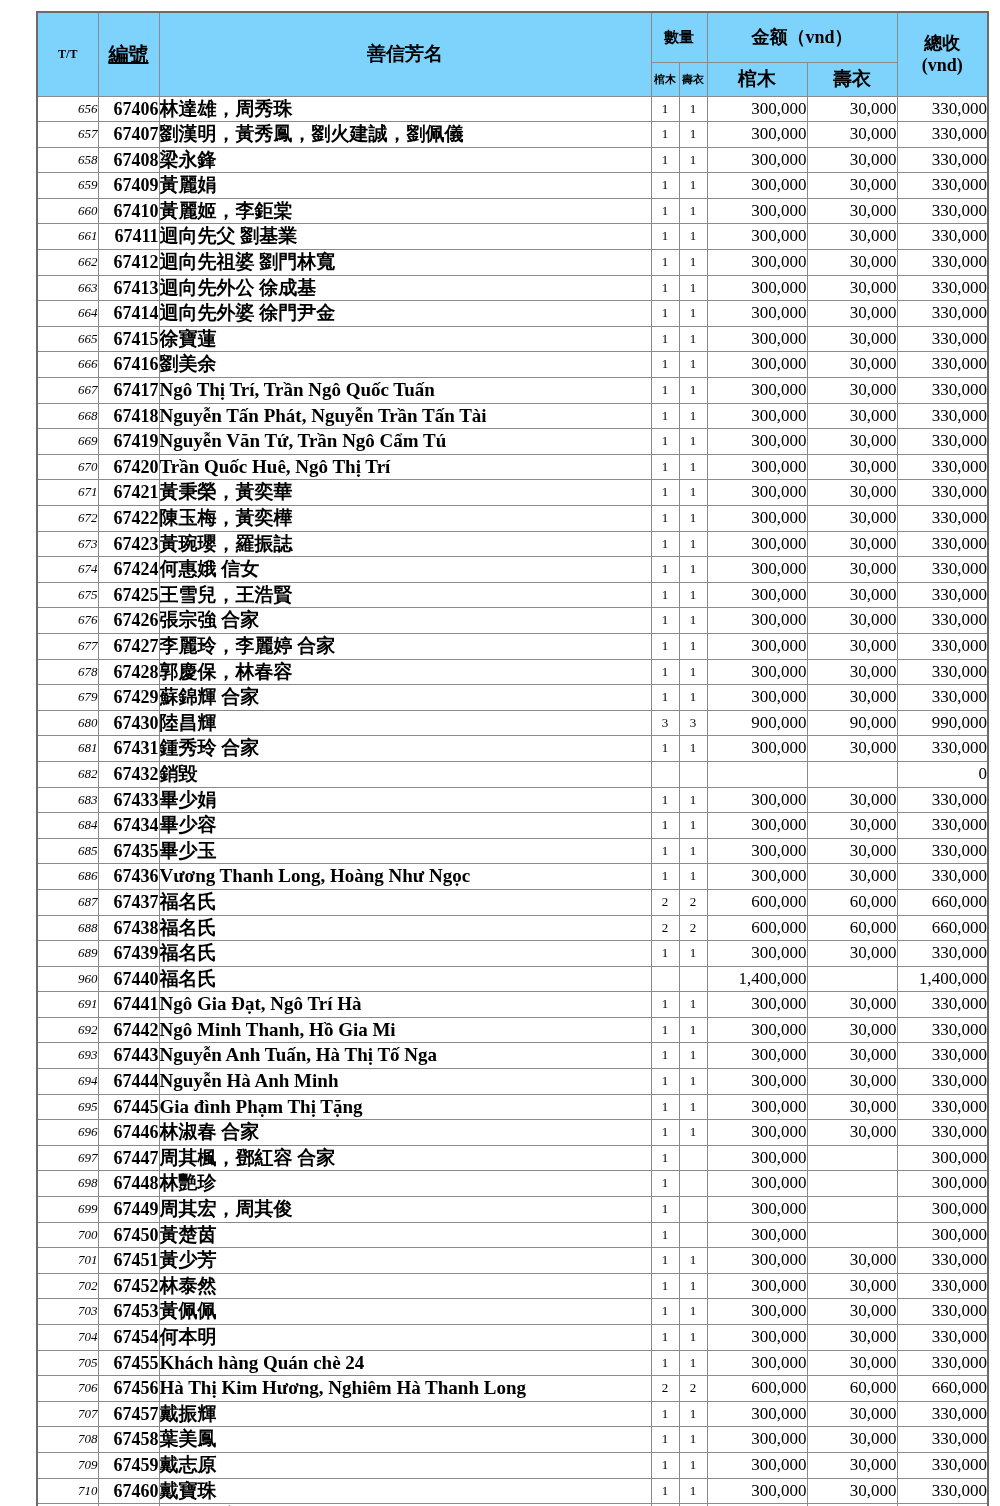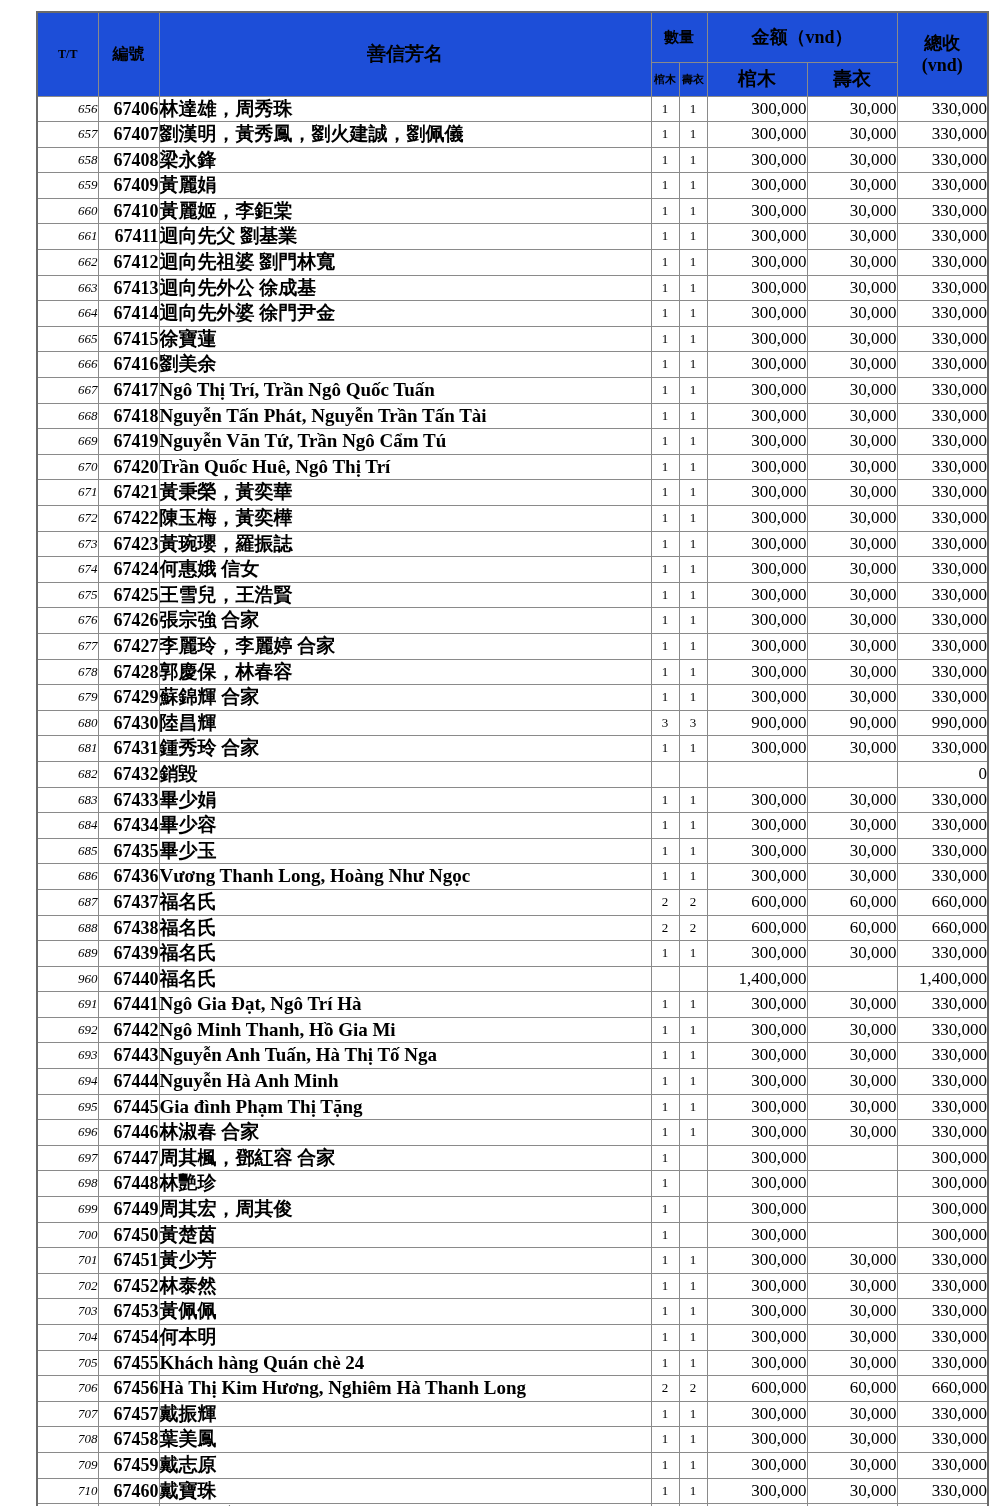--- a/index.html
+++ b/index.html
@@ -27,27 +27,27 @@
     border: 2px solid #6b6b6b;
   }
   table.ledger th, table.ledger td {
     border: 1px solid #8a8a8a;
     padding: 0;
     overflow: hidden;
     white-space: nowrap;
     vertical-align: middle;
   }
   thead th {
-    background: #1d4ed8;
+    background: #7dd3fc;
     font-weight: bold;
   }
   tr.hdr-top { height: 50px; }
   tr.hdr-sub { height: 34px; }
   th.h-tt      { font-size: 12px; margin-top: 48px; }
-  th.h-id      { font-size: 16px; }
+  th.h-id      { font-size: 20px; text-decoration: underline; }
   th.h-name    { font-size: 19px; }
   th.h-qty     { font-size: 15px; }
   th.h-qty-sub { font-size: 11px; }
   th.h-amt     { font-size: 18px; }
   th.h-amt-sub { font-size: 19px; }
   th.h-total   { font-size: 18px; line-height: 1.25; }
   tbody tr { height: 24.6px; }
   tbody td { line-height: 24.6px; }
   td.c-tt {
     font-style: italic;

